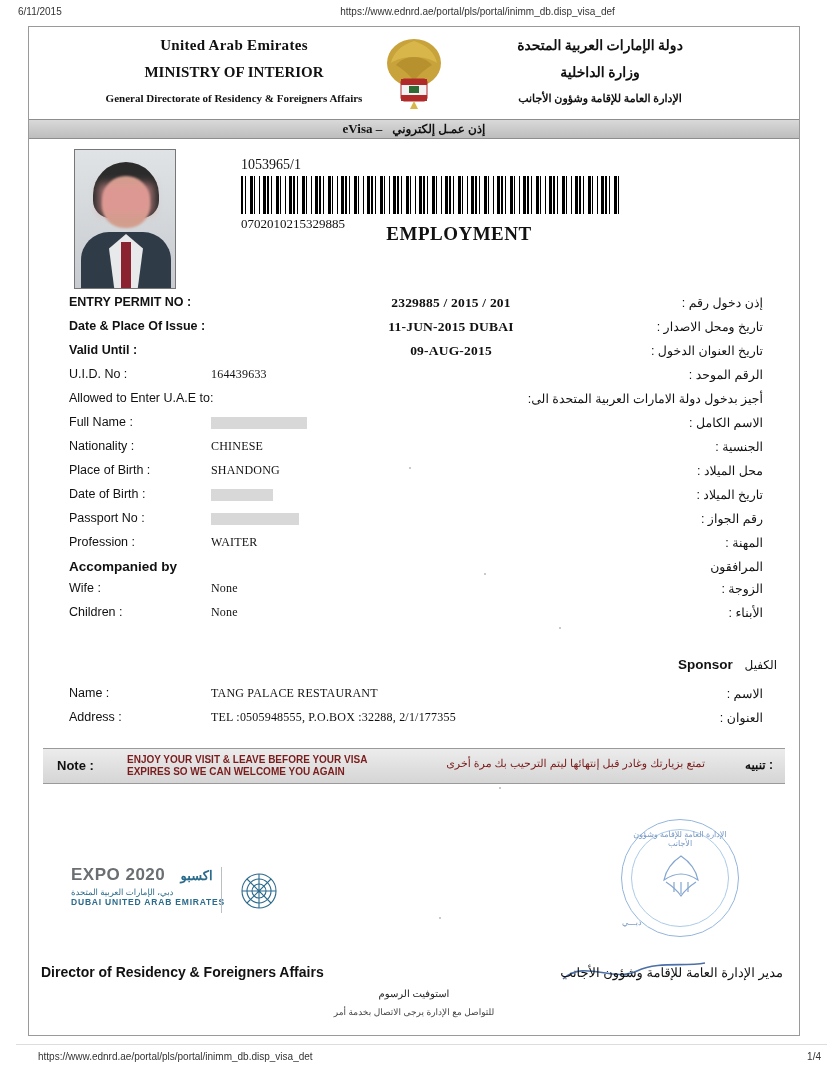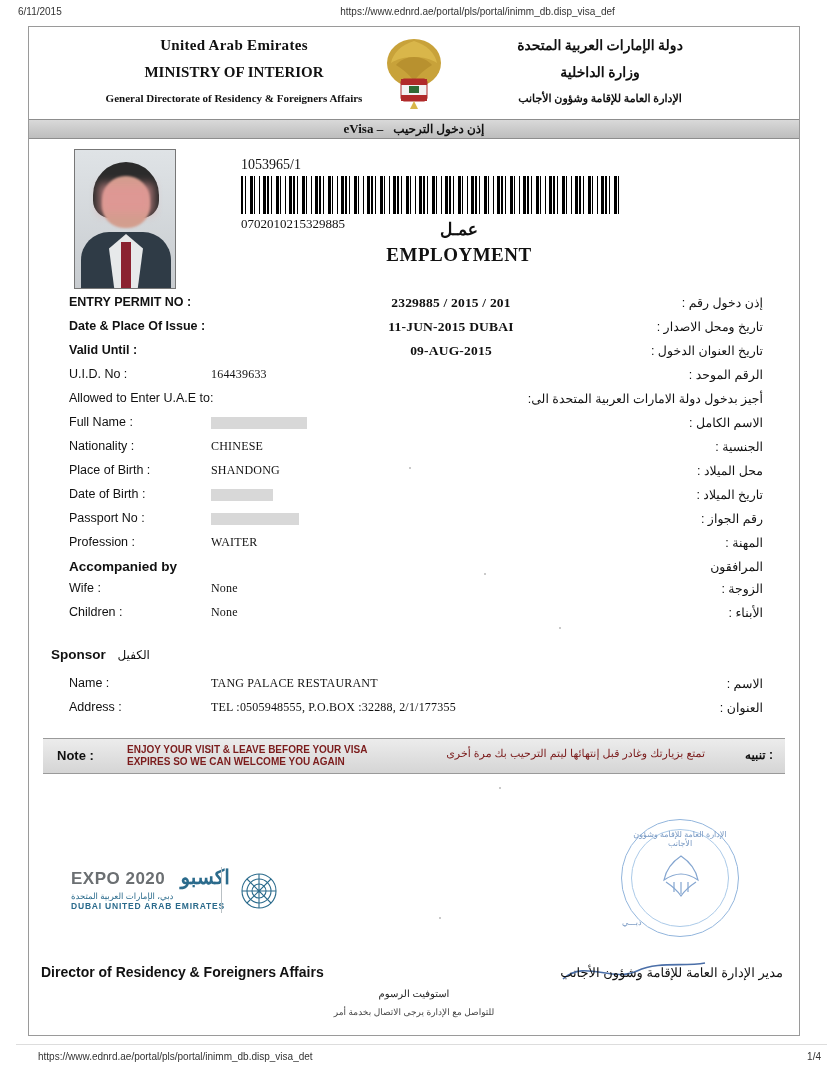--- a/index.html
+++ b/index.html
@@ -110,41 +110,41 @@
   .fields { position:relative; padding: 4px 22px 0 22px; }
   .frow { position:relative; height:24px; font-size:12.5px; }
   .frow .lbl-en { position:absolute; left:18px; top:2px; }
   .frow .val { position:absolute; left:160px; top:2px; font-family:"Liberation Serif", serif; font-size:12px; letter-spacing:.2px; }
   .frow .val.center { left:270px; width:260px; text-align:center; font-weight:bold; font-size:13.5px; }
   .frow .lbl-ar { position:absolute; right:14px; top:2px; direction:rtl; font-size:12.5px; }
   .frow.bold .lbl-en { font-weight:bold; }
   .redact { display:inline-block; background:#d8d8d8; height:12px; vertical-align:middle; }
 
   
-  .sponsor-title { text-align:left; font-weight:bold; font-size:13.5px; margin-top:20px; }
+  .sponsor-title { text-align:right; font-weight:bold; font-size:13.5px; margin-top:30px; }
   .sponsor-title .ar { font-weight:normal; font-size:12px; margin-left:8px; }
 
   
   .note-band {
     margin:16px 14px 0 14px;
     height:36px;
     background:linear-gradient(to bottom,#ececec,#d5d5d5);
     border-top:1px solid #9a9a9a; border-bottom:1px solid #9a9a9a;
     position:relative;
   }
   .note-band .note-lbl { position:absolute; left:14px; top:9px; font-weight:bold; font-size:13px; }
   .note-band .note-en { position:absolute; left:84px; top:5px; font-weight:bold; font-size:10px; color:#7b1c1c; line-height:12px; }
   .note-band .note-ar { position:absolute; right:80px; top:8px; font-size:11px; color:#7b1c1c; direction:rtl; }
   .note-band .note-lbl-ar { position:absolute; right:12px; top:9px; font-weight:bold; font-size:12px; }
 
   
   .expo { position:absolute; left:42px; top:838px; width:230px; }
   .expo-txt { font-family:"Liberation Sans", sans-serif; }
   .expo-l1 { font-size:17px; font-weight:bold; color:#6b6f72; letter-spacing:.5px; }
-  .expo-l1 .ar { color:#2b6b8c; font-size:20px; margin-left:10px; }
+  .expo-l1 .ar { color:#2b6b8c; font-size:13px; margin-left:10px; }
   .expo-l2 { font-size:8.5px; color:#2b6b8c; margin-top:2px; letter-spacing:.2px; }
   .expo-l3 { font-size:8.5px; color:#2b6b8c; letter-spacing:.8px; font-weight:bold; }
   .expo-sep { position:absolute; left:150px; top:2px; width:1px; height:46px; background:#b9c0c4; }
   .expo-mark { position:absolute; left:168px; top:6px; width:40px; height:40px; }
 
   
   .stamp {
     position:absolute; right:60px; top:792px;
     width:118px; height:118px; border-radius:50%;
     border:1.5px solid #7fa8d6; color:#5f86b8;
@@ -199,42 +199,41 @@
 
     <div class="hdr-ar">
       <div class="hdr-line1">دولة الإمارات العربية المتحدة</div>
       <div class="hdr-line2">وزارة الداخلية</div>
       <div class="hdr-line3">الإدارة العامة للإقامة وشؤون الأجانب</div>
     </div>
   </div>
 
   <div class="evisa-band">
     <span>eVisa –</span>
-    <span class="ar">إذن دخول الترحيب</span>
+    <span class="ar">إذن عمـل إلكتروني</span>
   </div>
 
   <div class="id-row">
     <div class="photo">
       <div class="bg"></div>
       <div class="hair"></div>
       <div class="face"></div>
       <div class="blur1"></div>
       <div class="body"></div>
       <div class="shirt"></div>
       <div class="tie"></div>
     </div>
 
     <div class="barcode-block">
       <div class="barcode-num-top">1053965/1</div>
       <div class="barcode"></div>
       <div class="barcode-num-bottom">0702010215329885</div>
     </div>
 
     <div class="visa-type">
-      <div class="ar">عمـل</div>
       <div class="en">EMPLOYMENT</div>
     </div>
   </div>
 
   <div class="fields">
 
     <div class="frow bold">
       <span class="lbl-en">ENTRY PERMIT NO :</span>
       <span class="val center">2329885 / 2015 / 201</span>
       <span class="lbl-ar">إذن دخول رقم :</span>

